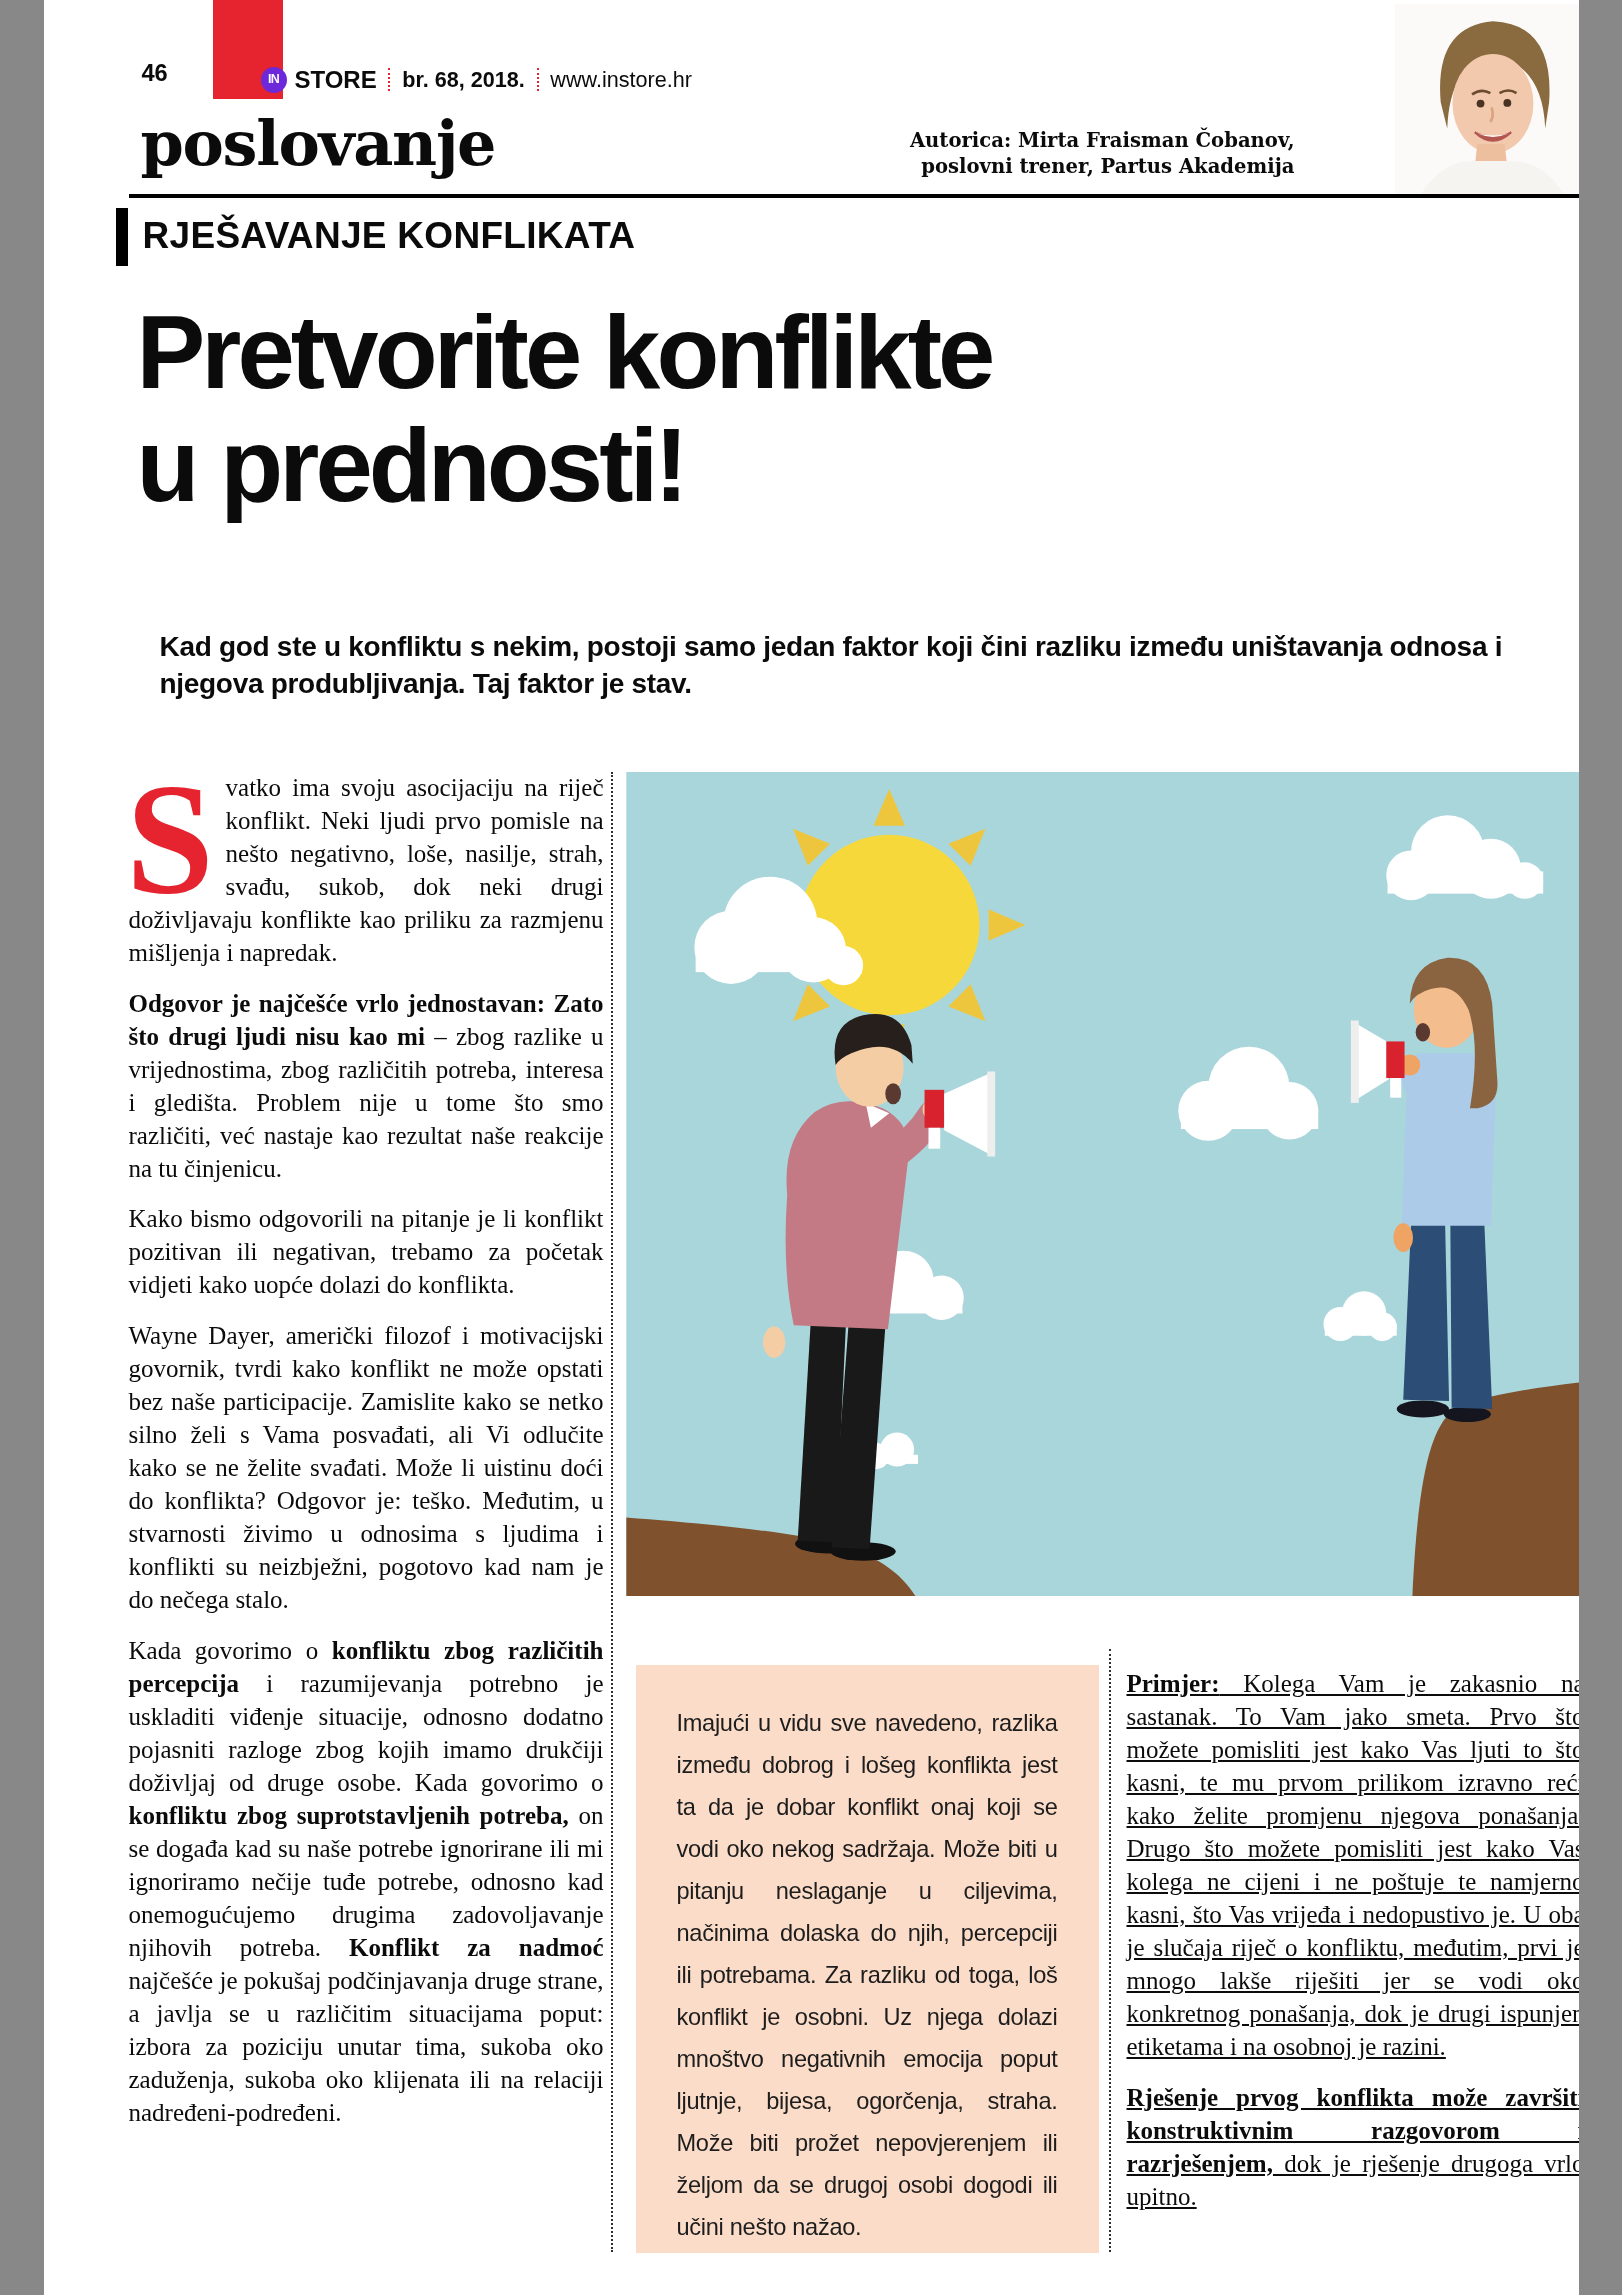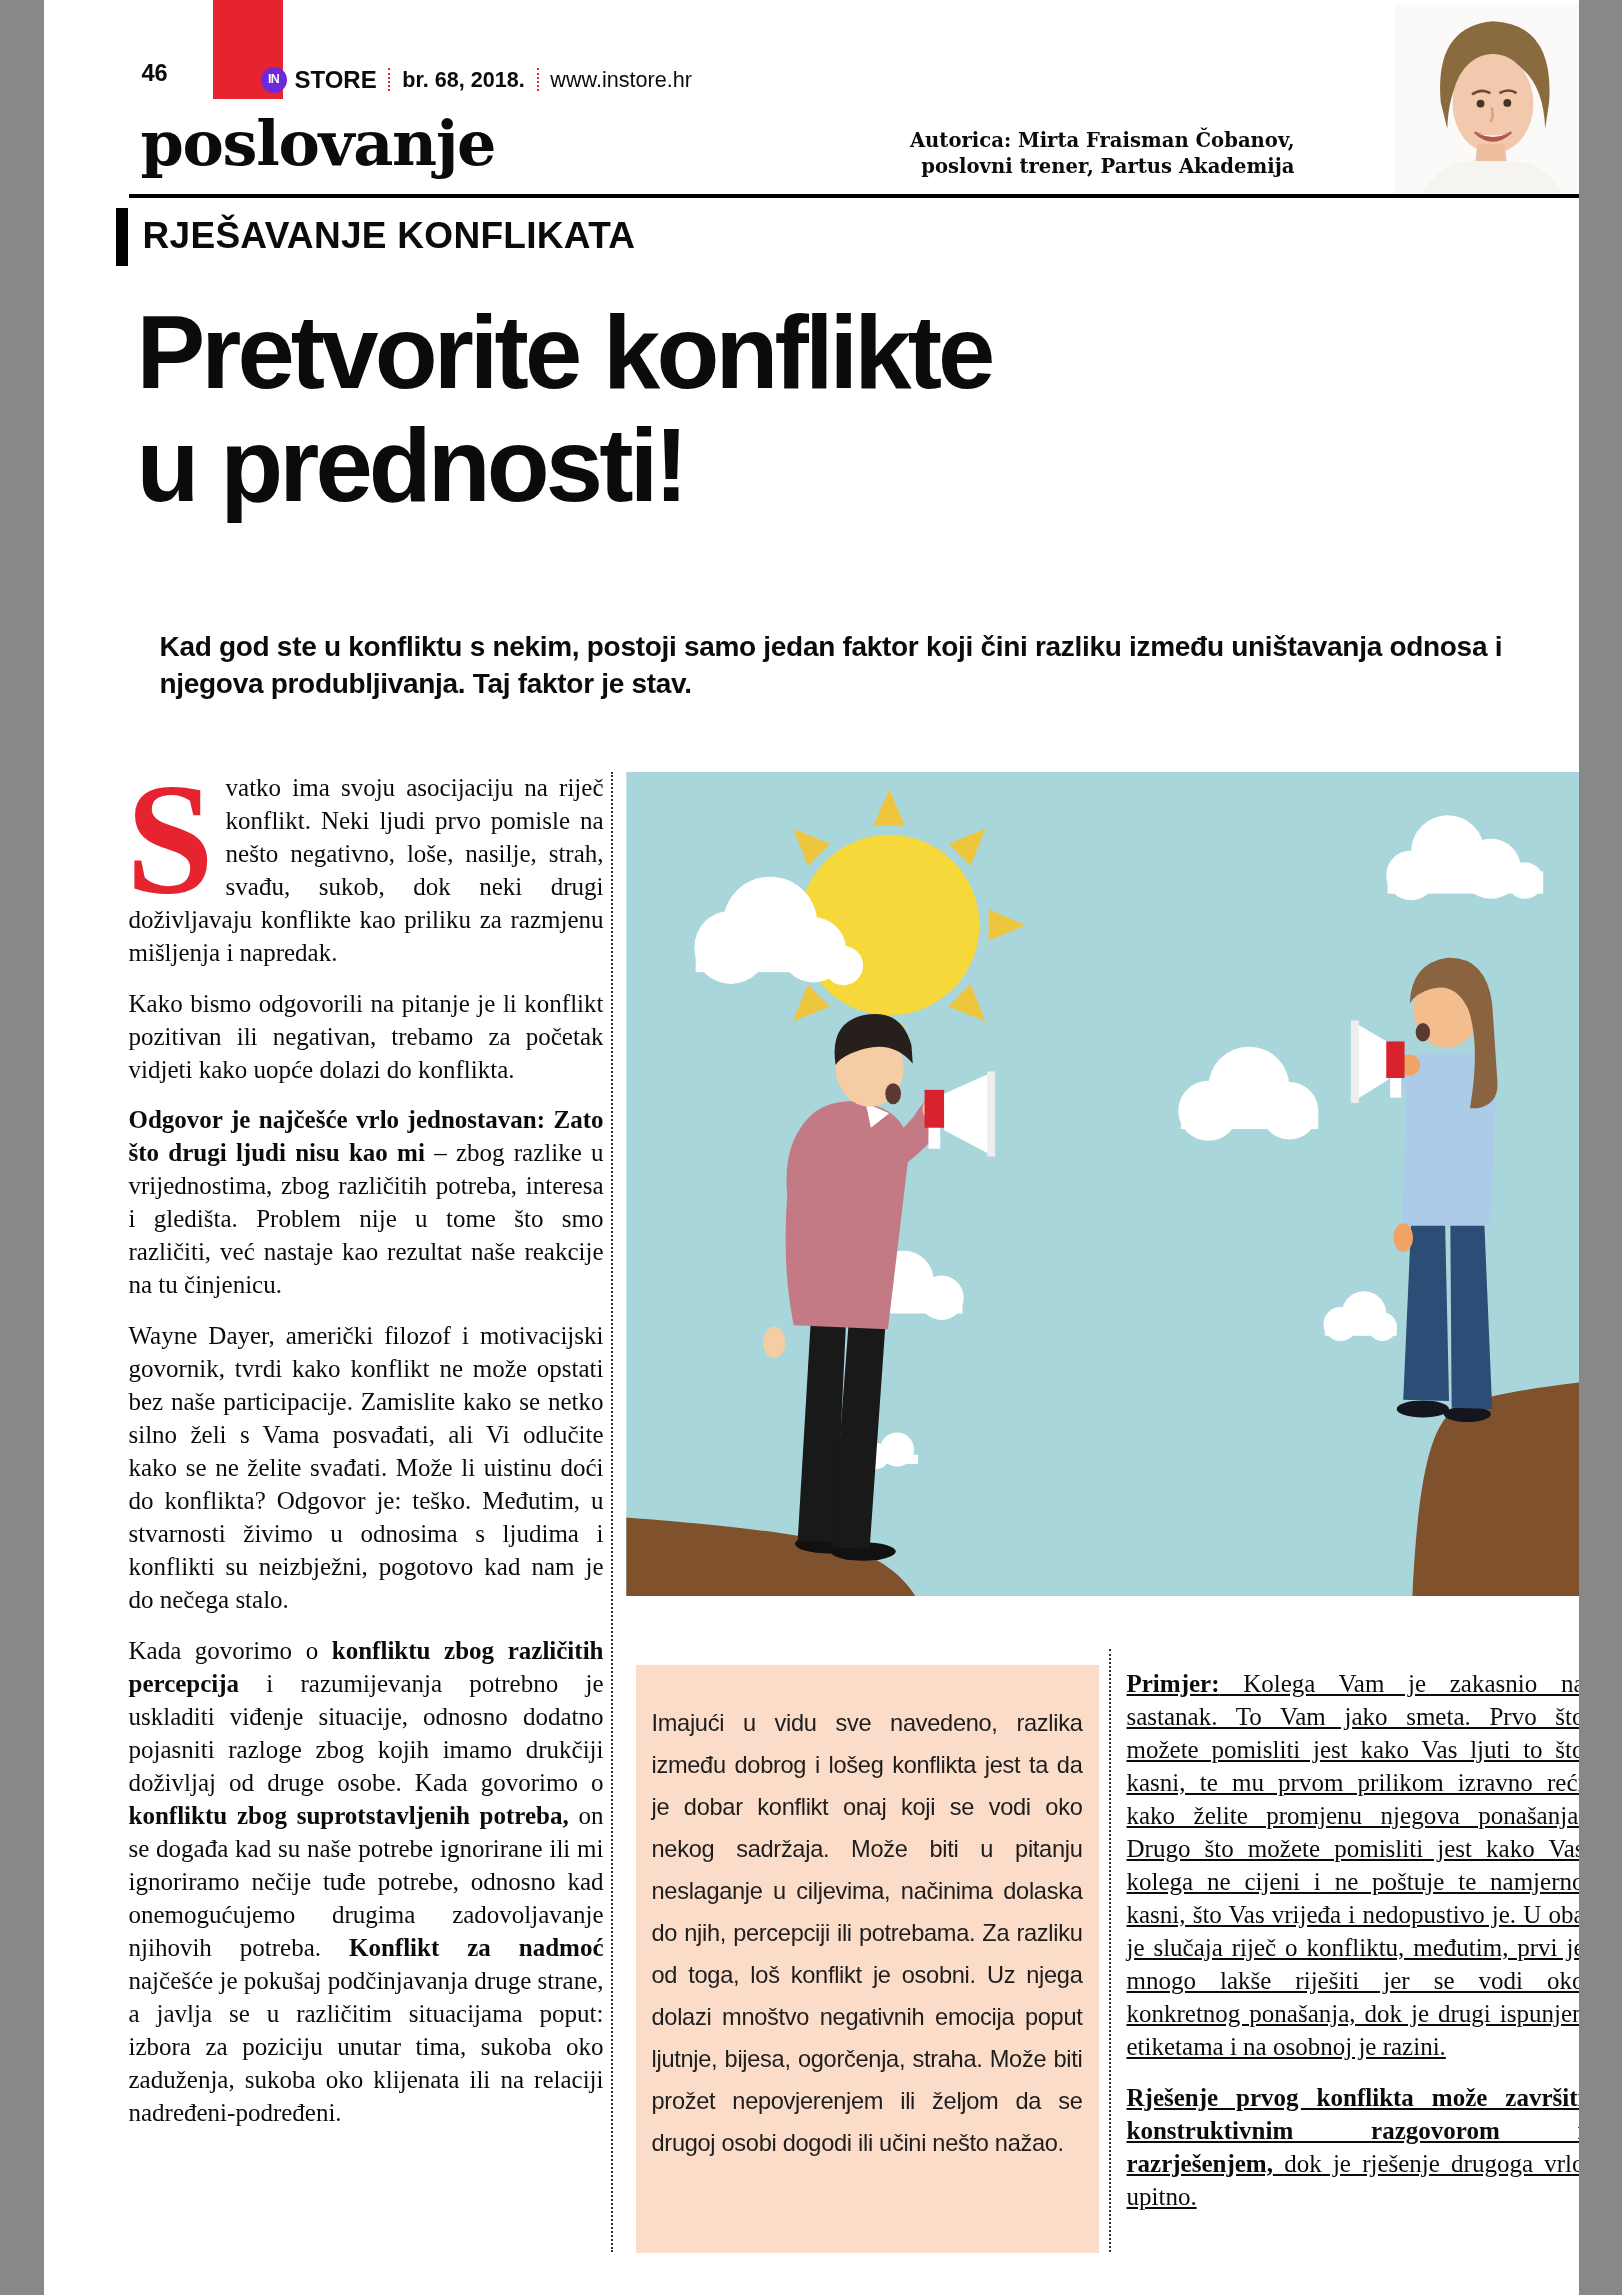--- a/index.html
+++ b/index.html
@@ -57,21 +57,21 @@
   .vsep{width:0;border-left:2px dotted #2e2e2e;}
   .vsep1{left:567px;top:772px;height:1480px;}
   .vsep2{left:1065px;top:1649px;height:603px;}
 
   
   .illustration{left:582px;top:772px;width:962px;height:824px;}
 
   
   .highlight-box{
     left:592px;top:1665px;width:463px;height:588px;box-sizing:border-box;
-    background:var(--pink);padding:37px 16px;
+    background:var(--pink);padding:37px 41px;
     font:400 23.6px/42px "Liberation Sans",sans-serif;letter-spacing:-0.3px;
     text-align:justify;color:#1d1d1d;overflow:hidden;
   }
 </style>
 </head>
 <body>
 
 <div class="page">
 
   <div class="abs page-number">46</div>
@@ -120,22 +120,22 @@
 
   <div class="abs article-title">
     <div>Pretvorite konflikte</div>
     <div>u prednosti!</div>
   </div>
 
   <div class="abs article-lead">Kad god ste u konfliktu s nekim, postoji samo jedan faktor koji čini razliku između uništavanja odnosa i njegova produbljivanja. Taj faktor je stav.</div>
 
   <div class="abs body-col col1" id="col1">
       <p><span class="dropcap">S</span>vatko ima svoju asocijaciju na riječ konflikt. Neki ljudi prvo pomisle na nešto negativno, loše, nasilje, strah, svađu, sukob, dok neki drugi doživljavaju konflikte kao priliku za razmjenu mišljenja i napredak.</p>
+      <p><b>Odgovor je najčešće vrlo jednostavan: Zato što drugi ljudi nisu kao mi</b> – zbog razlike u vrijednostima, zbog različitih potreba, interesa i gledišta. Problem nije u tome što smo različiti, već nastaje kao rezultat naše reakcije na tu činjenicu.</p>
       <p>Kako bismo odgovorili na pitanje je li konflikt pozitivan ili negativan, trebamo za početak vidjeti kako uopće dolazi do konflikta.</p>
-      <p><b>Odgovor je najčešće vrlo jednostavan: Zato što drugi ljudi nisu kao mi</b> – zbog razlike u vrijednostima, zbog različitih potreba, interesa i gledišta. Problem nije u tome što smo različiti, već nastaje kao rezultat naše reakcije na tu činjenicu.</p>
       <p>Wayne Dayer, američki filozof i motivacijski govornik, tvrdi kako konflikt ne može opstati bez naše participacije. Zamislite kako se netko silno želi s Vama posvađati, ali Vi odlučite kako se ne želite svađati. Može li uistinu doći do konflikta? Odgovor je: teško. Međutim, u stvarnosti živimo u odnosima s ljudima i konflikti su neizbježni, pogotovo kad nam je do nečega stalo.</p>
       <p>Kada govorimo o <b>konfliktu zbog različitih percepcija</b> i razumijevanja potrebno je uskladiti viđenje situacije, odnosno dodatno pojasniti razloge zbog kojih imamo drukčiji doživljaj od druge osobe. Kada govorimo o <b>konfliktu zbog suprotstavljenih potreba,</b> on se događa kad su naše potrebe ignorirane ili mi ignoriramo nečije tuđe potrebe, odnosno kad onemogućujemo drugima zadovoljavanje njihovih potreba. <b>Konflikt za nadmoć</b> najčešće je pokušaj podčinjavanja druge strane, a javlja se u različitim situacijama poput: izbora za poziciju unutar tima, sukoba oko zaduženja, sukoba oko klijenata ili na relaciji nadređeni-podređeni.</p>
     </div>
 
   <div class="abs vsep vsep1"></div>
 
   <div class="abs illustration">
     <svg width="962" height="824" viewBox="0 0 1470 1260">
       <rect width="1470" height="1260" fill="#a9d6db"></rect>
 

